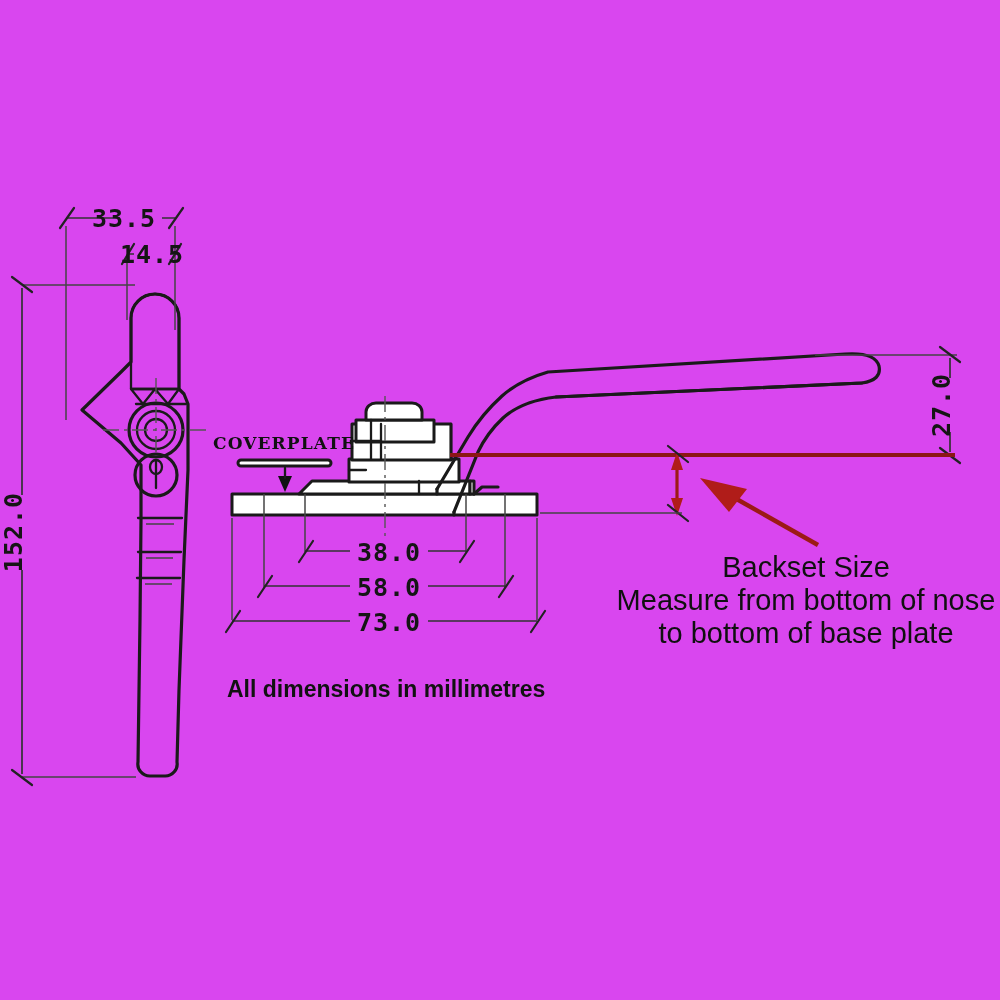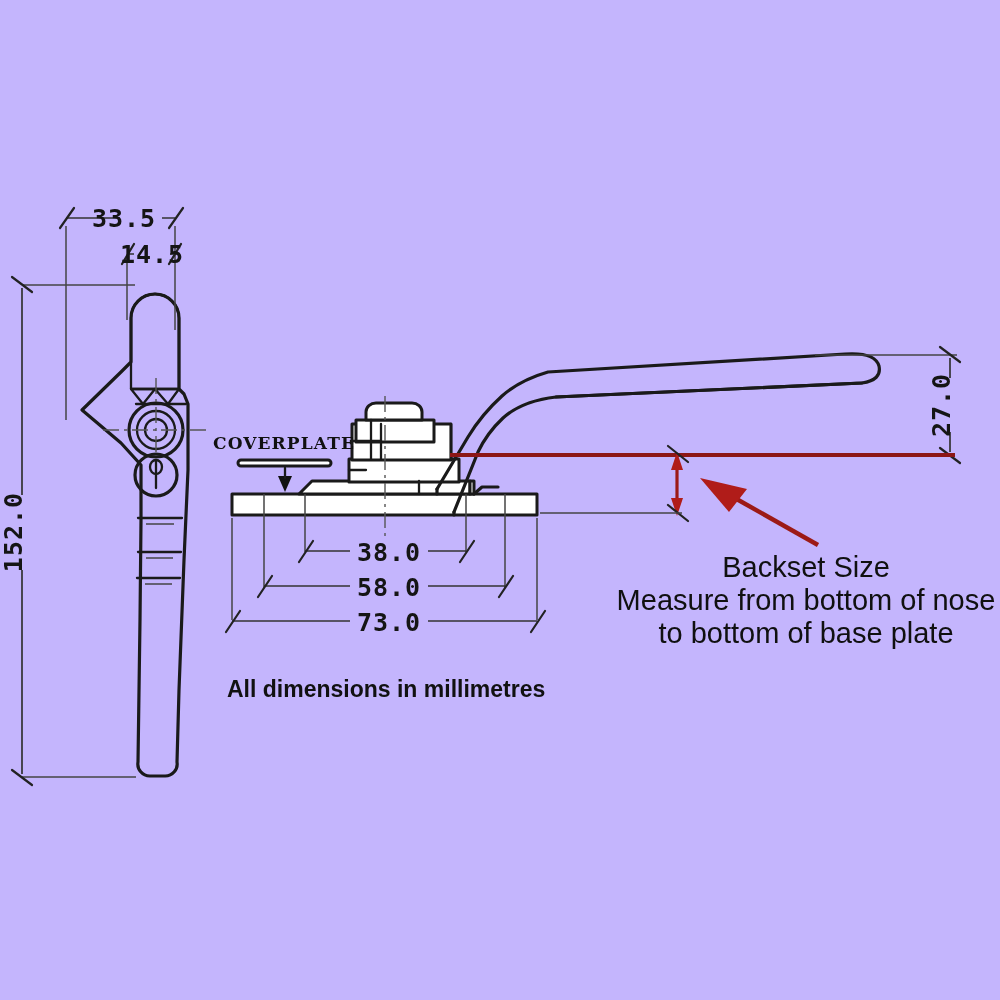--- a/index.html
+++ b/index.html
@@ -10,21 +10,21 @@
   body {
     width: 1000px;
     height: 1000px;
     font-family: "Liberation Sans", sans-serif;
     overflow: hidden;
   }
   #drawing-root {
     position: relative;
     width: 1000px;
     height: 1000px;
-    background: #c4b5fd;
+    background: #d946ef;
   }
   #drawing-svg {
     position: absolute;
     left: 0;
     top: 0;
     width: 1000px;
     height: 1000px;
   }
   .obj-line {
     fill: none;

